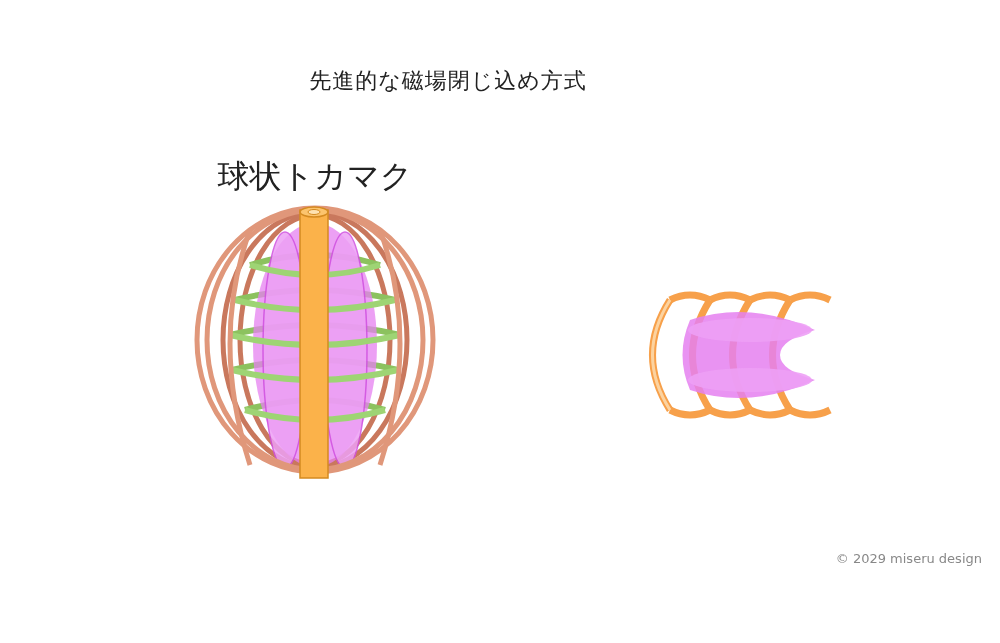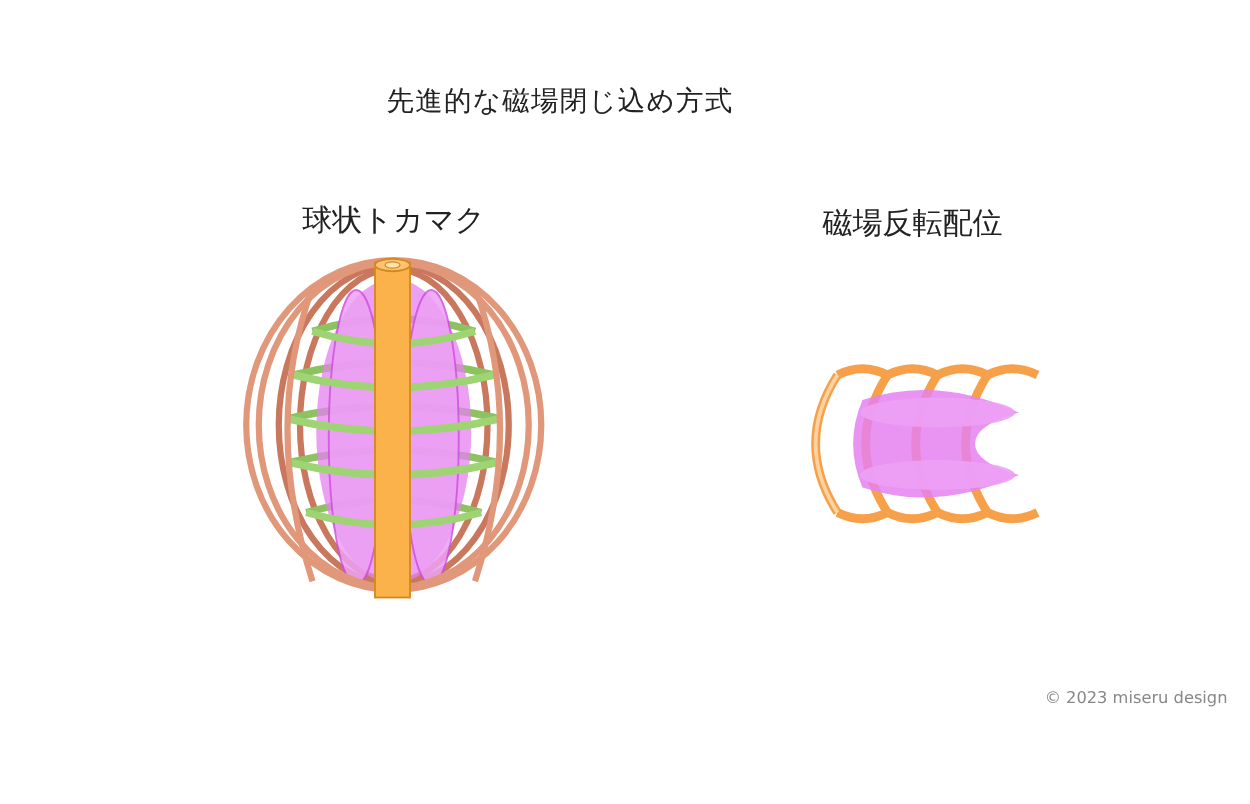--- a/index.html
+++ b/index.html
@@ -1,36 +1,35 @@
 <!DOCTYPE html>
 <html><head>
 <meta charset="utf-8">
 <style>
   html, body { margin: 0; padding: 0; background: #ffffff; }
   body { width: 1000px; height: 643px; position: relative; overflow: hidden;
          font-family: "DejaVu Sans", "Liberation Sans", sans-serif; color: #222; }
   .title { position: absolute; top: 66px; left: 0; width: 896px; text-align: center;
            font-size: 22px; letter-spacing: 1px; color: #222; }
-  .label { position: absolute; font-size: 24px; color: #222; text-align: center; line-height: 36px; }
+  .label { position: absolute; font-size: 32px; color: #222; text-align: center; line-height: 36px; }
   .label-left { left: 215px; top: 158px; width: 200px; }
   .label-right { left: 610px; top: 160px; width: 240px; }
   .diagram { position: absolute; }
   .diag-left { left: 190px; top: 200px; width: 250px; height: 290px; }
   .diag-right { left: 630px; top: 285px; width: 220px; height: 140px; }
   .copyright { position: absolute; right: 18px; top: 551px; font-size: 13px; color: #888; }
 </style>
 </head>
 <body>
 
 <div class="title">先進的な磁場閉じ込め方式</div>
 
 <div class="label label-left">球状トカマク</div>
 
 <div class="label label-right">
-  <div>磁場反転配位</div>
 </div>
 
 <div class="diagram diag-left">
   <svg width="250" height="290" viewBox="0 0 250 290">
 
     <g fill="none" stroke="#c9785d" stroke-width="5">
       <ellipse cx="125" cy="140" rx="75" ry="125"></ellipse>
       <ellipse cx="125" cy="140" rx="92" ry="128"></ellipse>
     </g>
 
@@ -88,13 +87,13 @@
       <path d="M160 15 Q180 5 200 15"></path>
       <path d="M40 125 Q60 135 80 125"></path>
       <path d="M80 125 Q100 135 120 125"></path>
       <path d="M120 125 Q140 135 160 125"></path>
       <path d="M160 125 Q180 135 200 125"></path>
     </g>
     <path d="M40 15 Q5 70 40 125" fill="none" stroke="#fcd3a0" stroke-width="3"></path>
   </svg>
 </div>
 
-<div class="copyright">© 2023 miseru design</div>
+<div class="copyright">© 2029 miseru design</div>
 
 </body></html>

